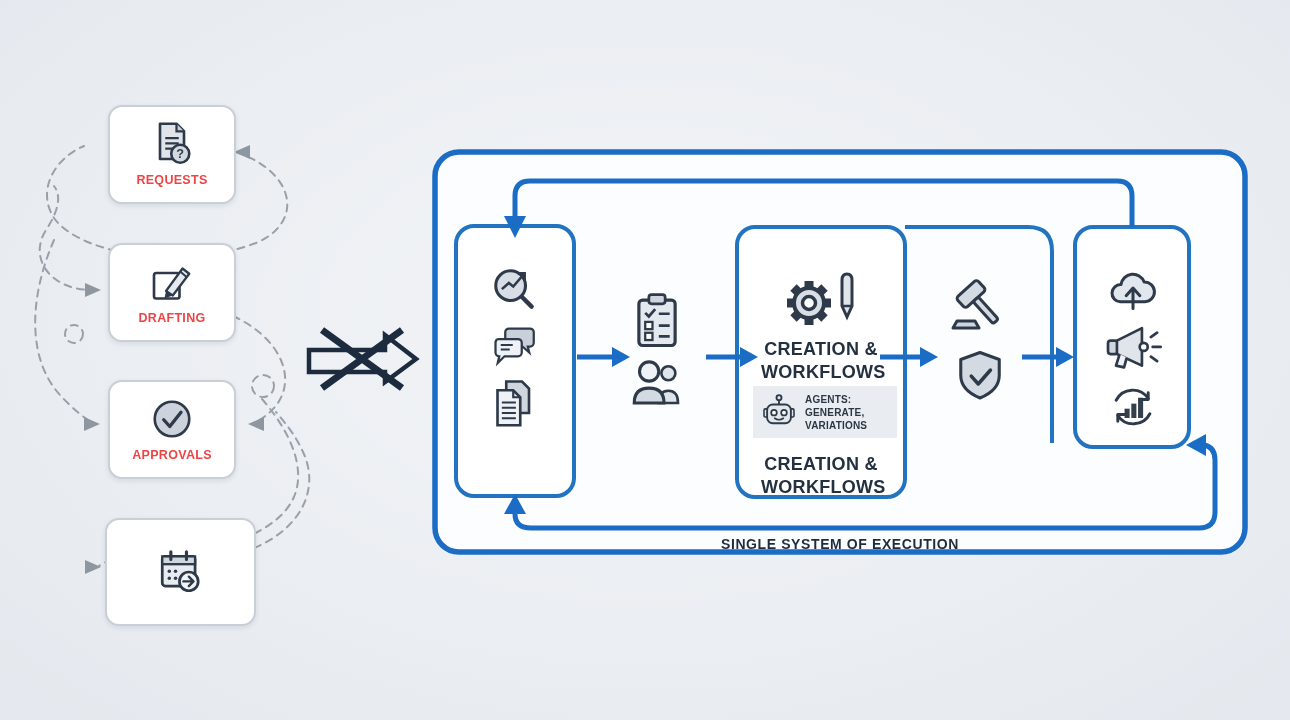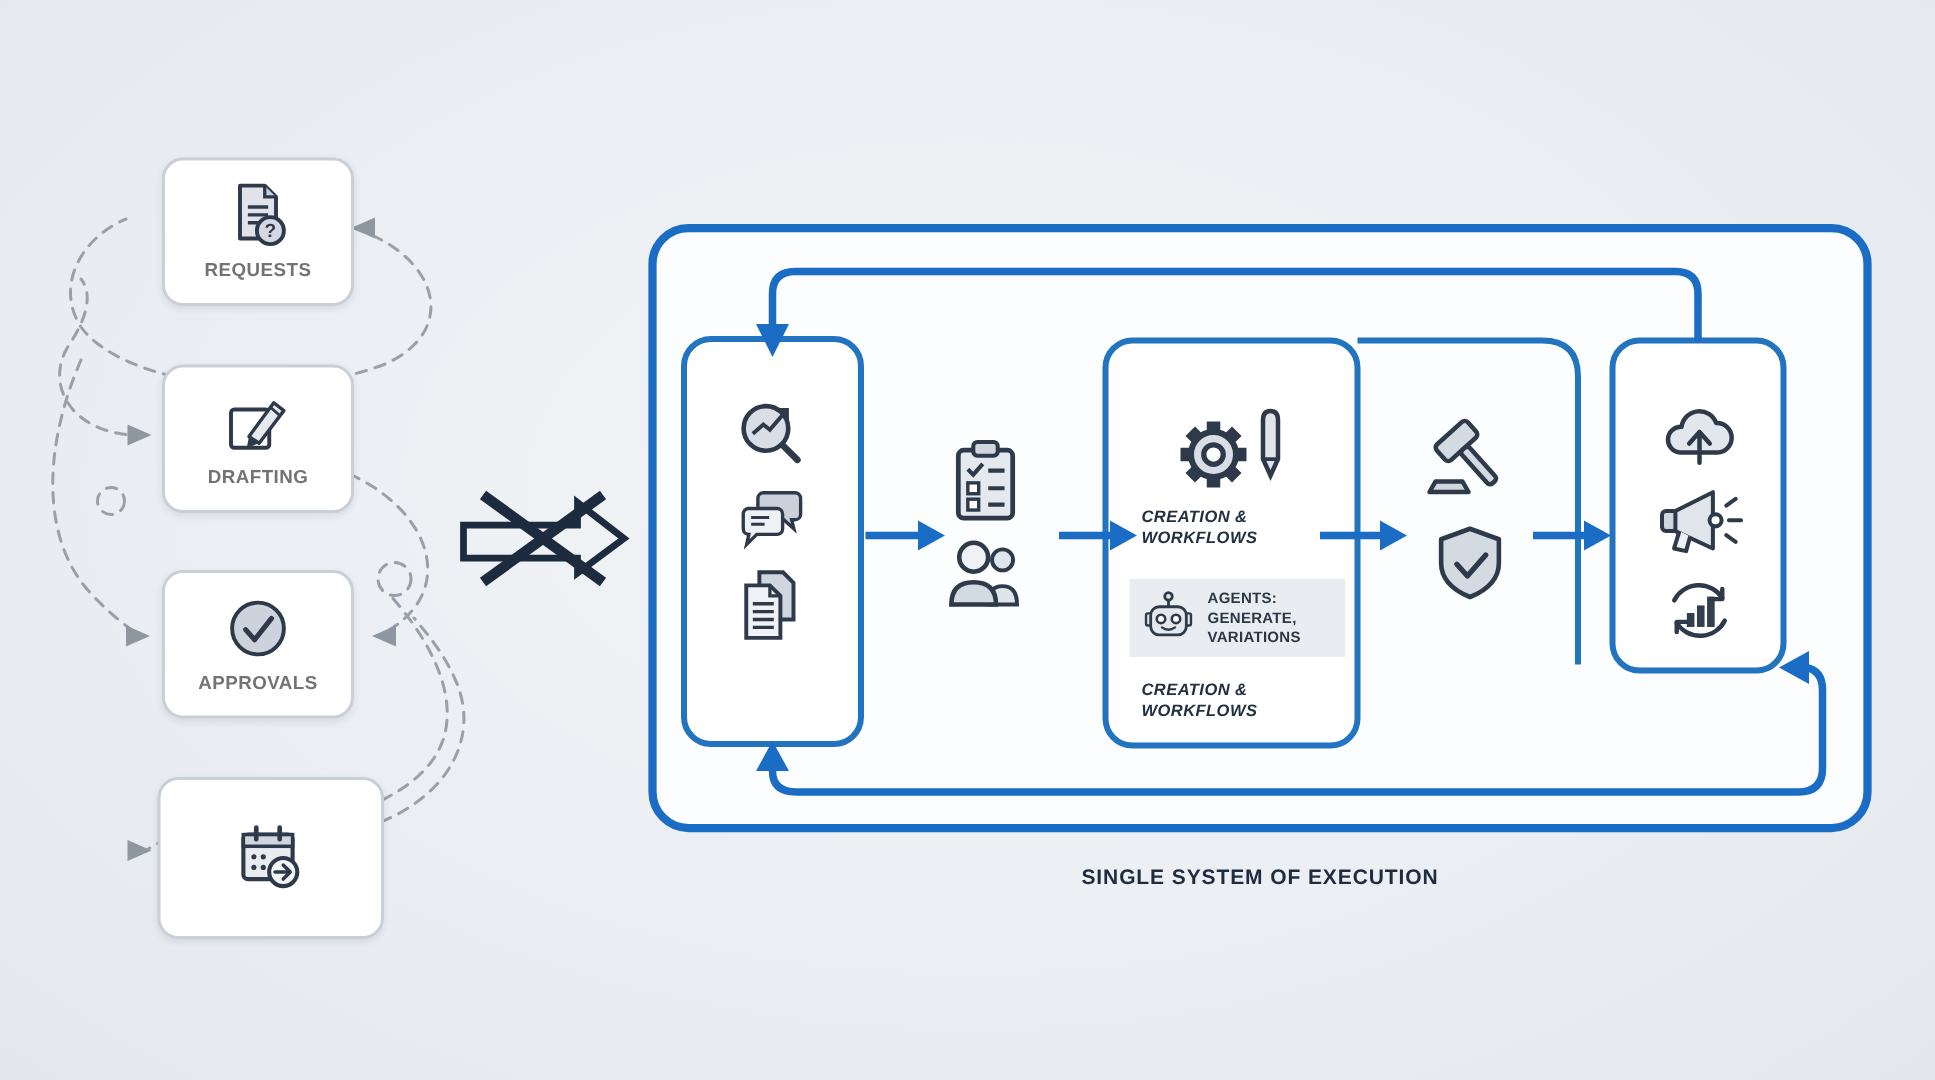--- a/index.html
+++ b/index.html
@@ -9,34 +9,34 @@
     font-family:"Liberation Sans", sans-serif;
   }
   svg{display:block}
   #wires{position:absolute;left:0;top:0;}
   .lbox{
     position:absolute;background:#ffffff;border:2px solid #c9cfd7;border-radius:14px;
     box-shadow:0 2px 5px rgba(40,55,75,.10);
     display:flex;flex-direction:column;align-items:center;justify-content:center;gap:5px;
   }
   .lbox .lbl{
-    font-weight:bold;font-size:12.5px;line-height:1.25;color:#737373;text-align:center;letter-spacing:.3px;
+    font-weight:bold;font-size:12.5px;line-height:1.25;color:#ef4444;text-align:center;letter-spacing:.3px;
   }
   .stack{position:absolute;display:flex;flex-direction:column;align-items:center;}
   .slabel{
-    position:absolute;font-weight:bold;font-size:11px;line-height:1.3;color:#233040;
-    letter-spacing:.3px;font-style:italic;
+    position:absolute;font-weight:bold;font-size:18px;line-height:1.3;color:#233040;
+    text-align:center;letter-spacing:.3px;
   }
   .badge{
     position:absolute;left:753px;top:386px;width:144px;height:52px;background:#e9edf2;border-radius:0;
     display:flex;align-items:center;gap:6px;padding:0 6px;box-sizing:border-box;
   }
   .badge .btxt{font-weight:bold;font-size:10px;line-height:1.3;color:#2c3razz744;color:#2c3744;letter-spacing:.2px;width:86px;}
   .caption{
-    position:absolute;left:640px;top:576px;width:400px;text-align:center;
+    position:absolute;left:640px;top:536px;width:400px;text-align:center;
     font-weight:bold;font-size:14px;letter-spacing:.6px;color:#1e2c3e;
   }
 </style>
 </head>
 <body>
 
 <div id="canvas">
 
   <svg id="wires" width="1290" height="720" viewBox="0 0 1290 720">
 

